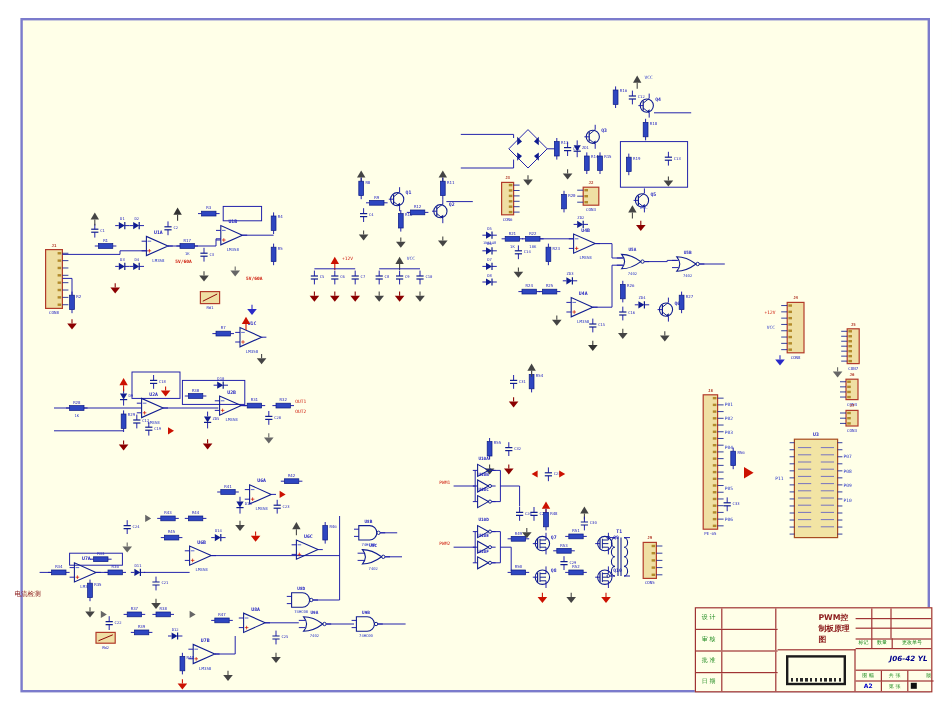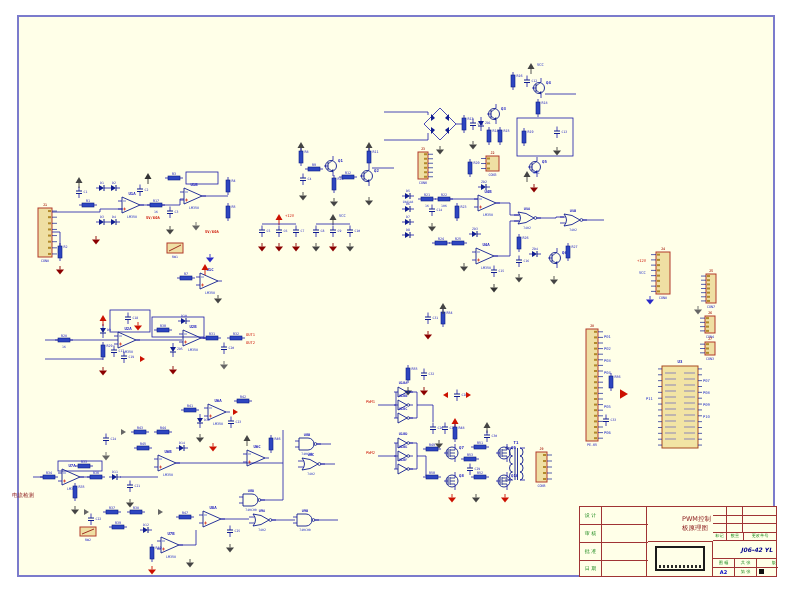--- a/index.html
+++ b/index.html
@@ -5,21 +5,21 @@
   html,body{margin:0;padding:0;background:#FFFFFF;width:793px;height:589px;overflow:hidden;}
   .page{position:relative;width:793px;height:589px;background:#FFFFFF;font-family:"DejaVu Sans",sans-serif;}
   .sheet{position:absolute;left:17px;top:15px;width:754px;height:558px;background:#FFFFE8;border:2px solid #7B7BCC;}
   svg.canvas{position:absolute;left:0;top:0;width:793px;height:589px;}
   .titleblock{position:absolute;left:579px;top:506px;width:196px;height:69px;border:1px solid #A03434;background:#FFFFE8;font-family:"DejaVu Sans",sans-serif;}
   .tb-lrow{position:absolute;left:0;width:68px;height:17px;border-bottom:1px solid #A03434;}
   .tb-lrow.last{border-bottom:none;}
   .tb-lab{display:inline-block;width:21px;height:100%;border-right:1px solid #A03434;color:#1F8B1F;font-size:5px;text-align:center;line-height:17px;vertical-align:top;}
   .tb-b2{display:inline-block;width:44px;height:100%;border-right:1px solid #A03434;vertical-align:top;}
   .tb-mid{position:absolute;left:68px;top:0;width:65px;height:100%;}
-  .tb-title{position:absolute;top:0;left:0;right:0;height:34px;border-bottom:1px solid #A03434;display:flex;align-items:center;justify-content:center;color:#8B1A1A;font-weight:normal;font-size:6.5px;letter-spacing:0;padding-left:34px;}
+  .tb-title{position:absolute;top:0;left:0;right:0;height:34px;border-bottom:1px solid #A03434;display:flex;align-items:center;justify-content:center;color:#8B1A1A;font-weight:bold;font-size:6.5px;letter-spacing:0;padding-left:34px;}
   .tb-logo{position:absolute;top:34px;bottom:0;left:0;right:0;border-right:1px solid #A03434;}
   .logo-rect{position:absolute;left:7px;top:5px;width:46px;height:21px;border:2px solid #1b1b1b;background:#FFFFE8;}
   .logo-strip{position:absolute;left:2px;right:2px;bottom:1px;height:3px;background:repeating-linear-gradient(90deg,#2a2a2a 0 2px,rgba(0,0,0,0) 2px 4px);}
   .tb-right{position:absolute;left:133px;top:0;width:63px;height:100%;}
   .tb-rev{position:absolute;top:0;height:25px;left:0;right:0;border-bottom:1px solid #A03434;}
   .tb-rev .h1{position:absolute;top:8px;left:0;right:0;border-top:1px solid #A03434;}
   .tb-rev .h2{position:absolute;top:16px;left:0;right:0;border-top:1px solid #A03434;}
   .tb-rev .v1{position:absolute;left:13px;top:0;bottom:0;border-left:1px solid #A03434;}
   .tb-rev .v2{position:absolute;left:29px;top:0;bottom:0;border-left:1px solid #A03434;}
   .tb-revhdr{position:absolute;top:25px;height:8px;left:0;right:0;border-bottom:1px solid #A03434;display:flex;color:#1F8B1F;font-size:4.2px;line-height:8px;text-align:center;}

